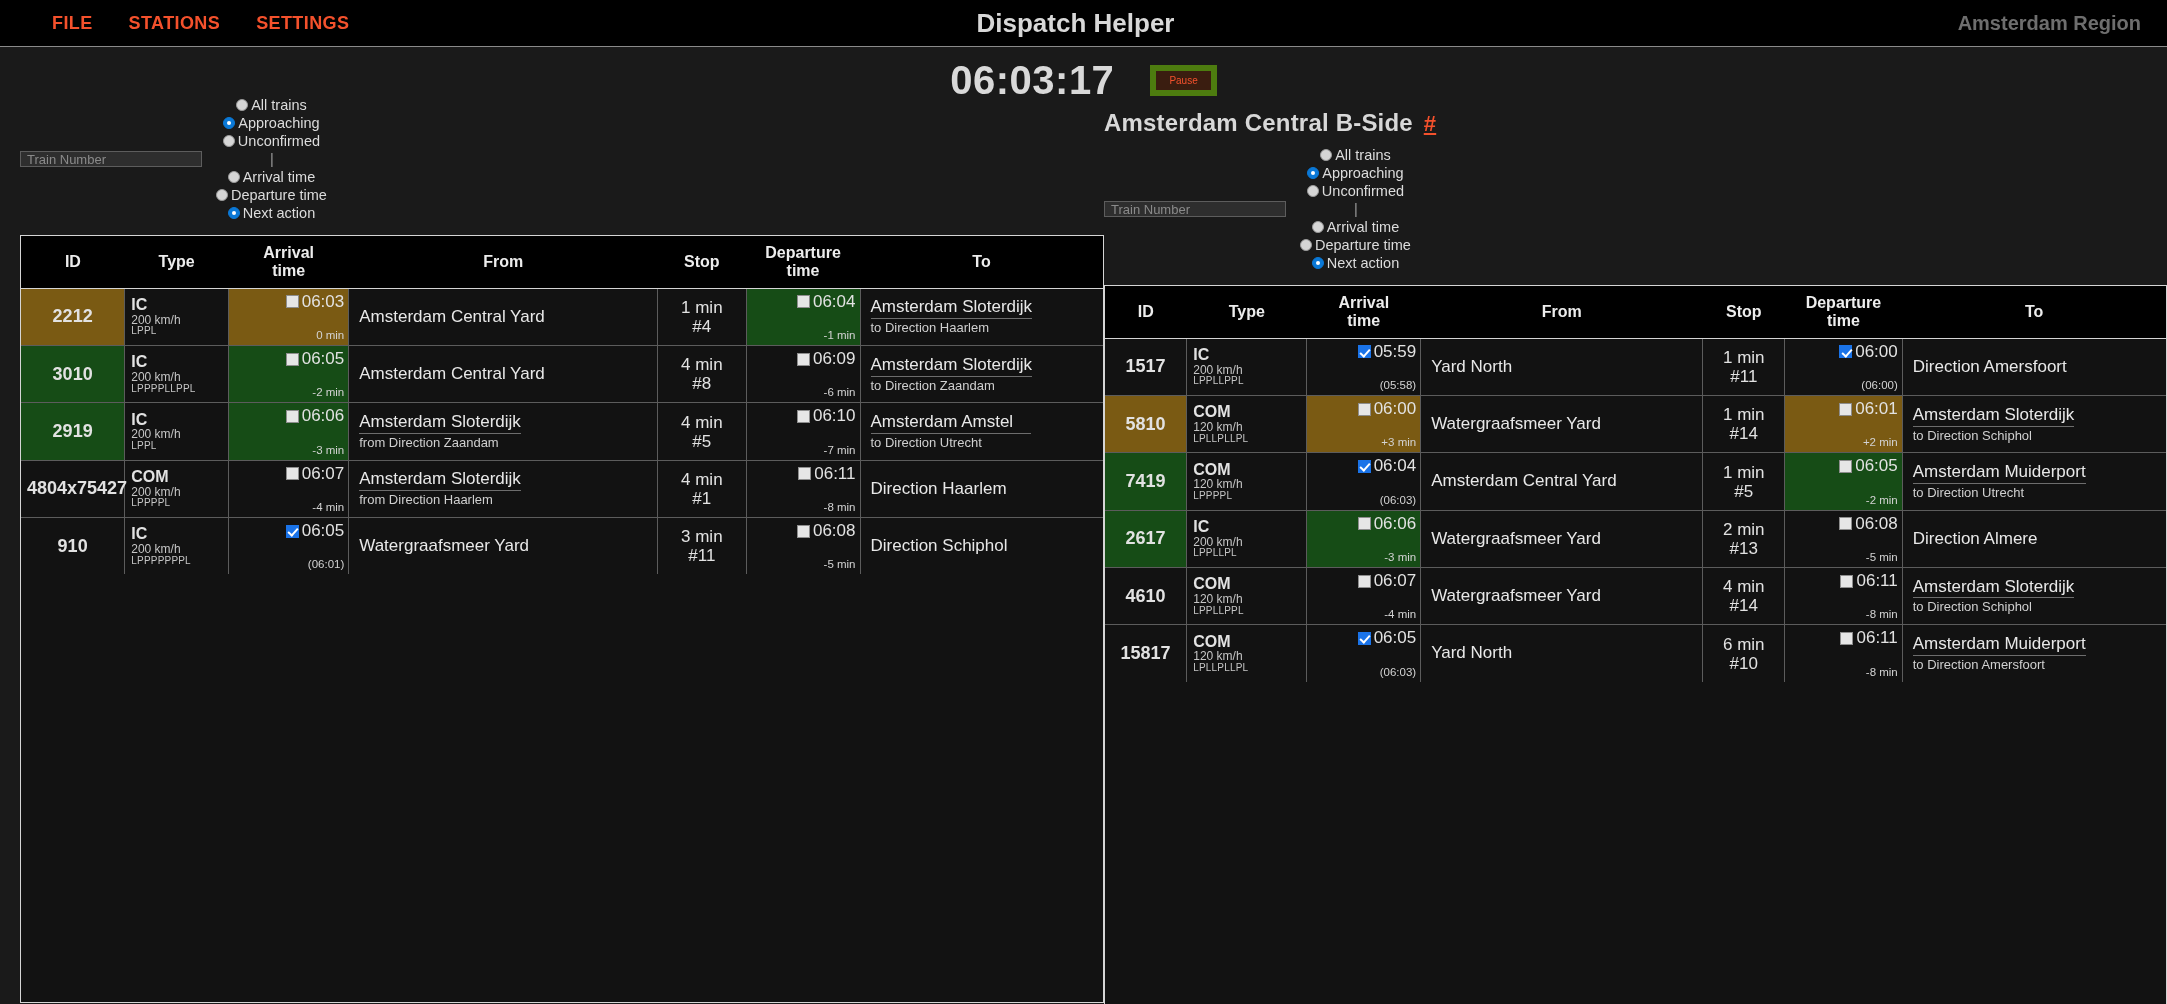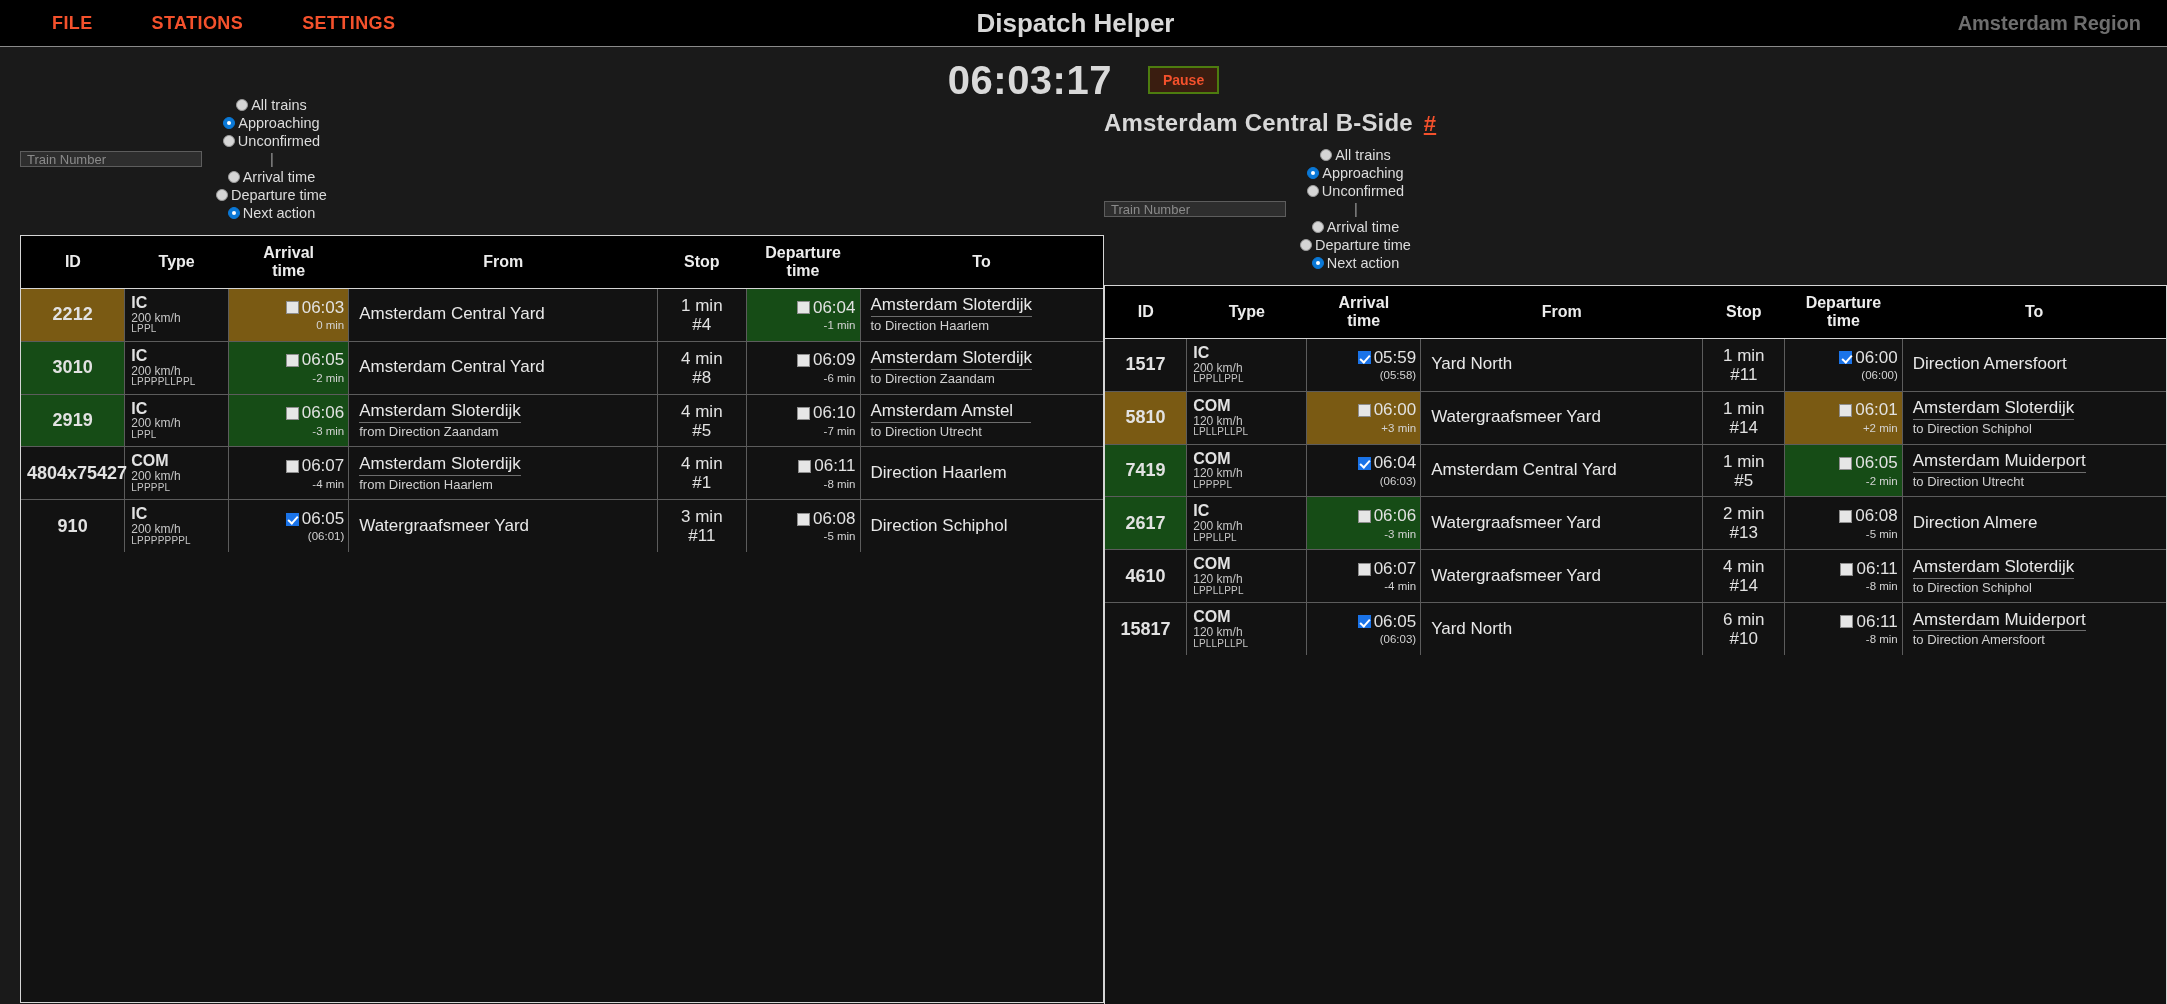--- a/index.html
+++ b/index.html
@@ -13,21 +13,21 @@
 
   
   .menubar {
     height: 47px;
     background: #000000;
     border-bottom: 1px solid #8a8a8a;
     display: flex;
     align-items: center;
     position: relative;
   }
-  .menu-items { display: flex; align-items: center; padding-left: 52px; gap: 59px; }
+  .menu-items { display: flex; align-items: center; padding-left: 52px; gap: 36px; }
   .menu-item {
     color: #f4512c;
     font-size: 18px;
     font-weight: bold;
     letter-spacing: 0.4px;
     cursor: pointer;
   }
   .app-title {
     position: absolute;
     left: 0; right: 16px;
@@ -56,24 +56,24 @@
     padding-top: 16px;
   }
   .clock {
     color: #d9d9d9;
     font-size: 40px;
     font-weight: bold;
     letter-spacing: 0.5px;
   }
   .pause-btn {
     background: #3a1d10;
-    border: 2px solid #4d7c0f;
+    border: 6px solid #4d7c0f;
     color: #f4512c;
-    font-size: 14px;
-    font-weight: bold;
+    font-size: 10px;
+    font-weight: normal;
     padding: 4px 13px;
     cursor: pointer;
   }
 
   
   .panels {
     display: flex;
     padding: 0 0 0 0;
     gap: 0;
     height: 885px;
@@ -181,21 +181,21 @@
   tbody tr td:last-child { border-right: none; }
   tbody tr:first-child td { border-top: none; }
 
   .c-id   { text-align: center; font-weight: bold; font-size: 18px; }
   .c-type { text-align: left; line-height: 1.05; }
   .c-type .t-name { font-weight: bold; font-size: 16px; }
   .c-type .t-speed { font-size: 12px; color: #c6c6c6; }
   .c-type .t-code { font-size: 10px; color: #c6c6c6; letter-spacing: 0.2px; }
   .c-time { text-align: right; line-height: 1.05; padding: 4px; }
   .c-time .tt { font-size: 17px; display: inline-flex; align-items: center; gap: 3px; }
-  .c-time .sub { font-size: 11.5px; color: #d3d3d3; margin-top: 1px; }
+  .c-time .sub { font-size: 11.5px; color: #d3d3d3; margin-top: 17px; }
   .c-stop { text-align: center; line-height: 1.12; font-size: 17px; }
   .c-place { text-align: left; padding-left: 10px; line-height: 1.1; }
   .c-place .main { font-size: 17px; color: #e8e8e8; }
   .c-place .main.ul {
     border-bottom: 1px solid #6d6d6d;
     display: inline-block;
     padding-bottom: 1px;
     min-width: 160px;
   }
   .c-place .sub { font-size: 13px; color: #d0d0d0; margin-top: 2px; }

